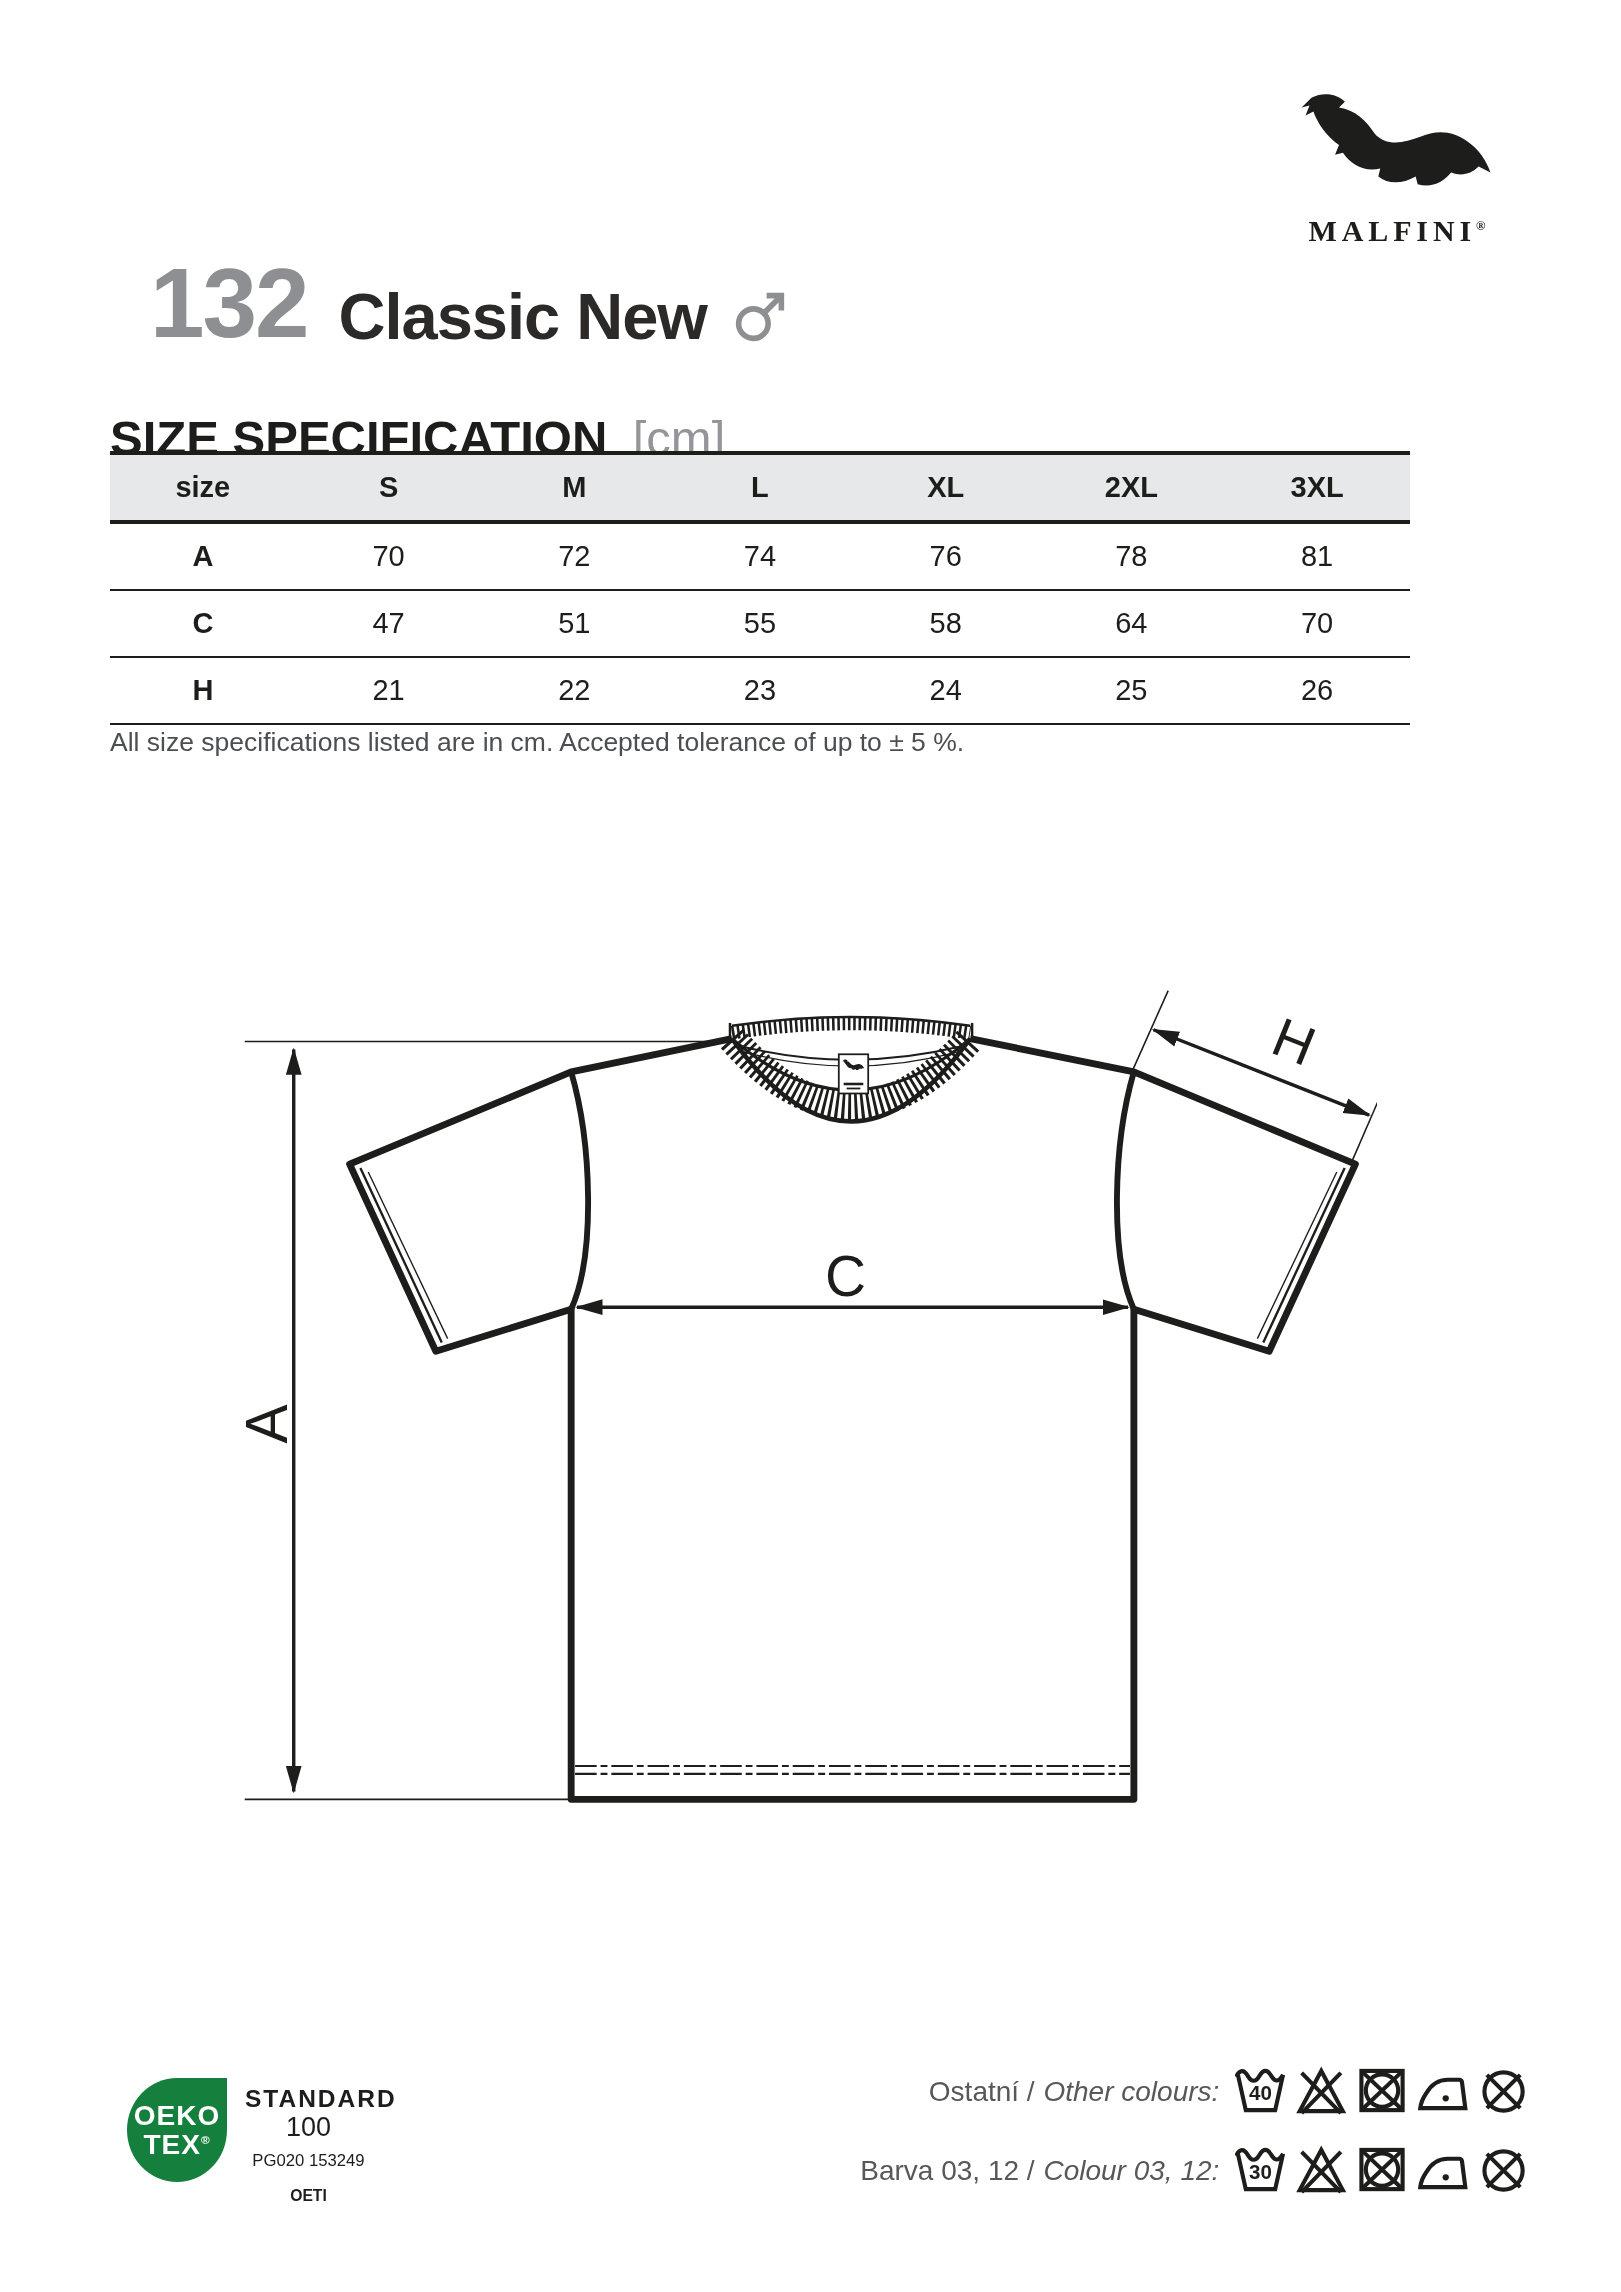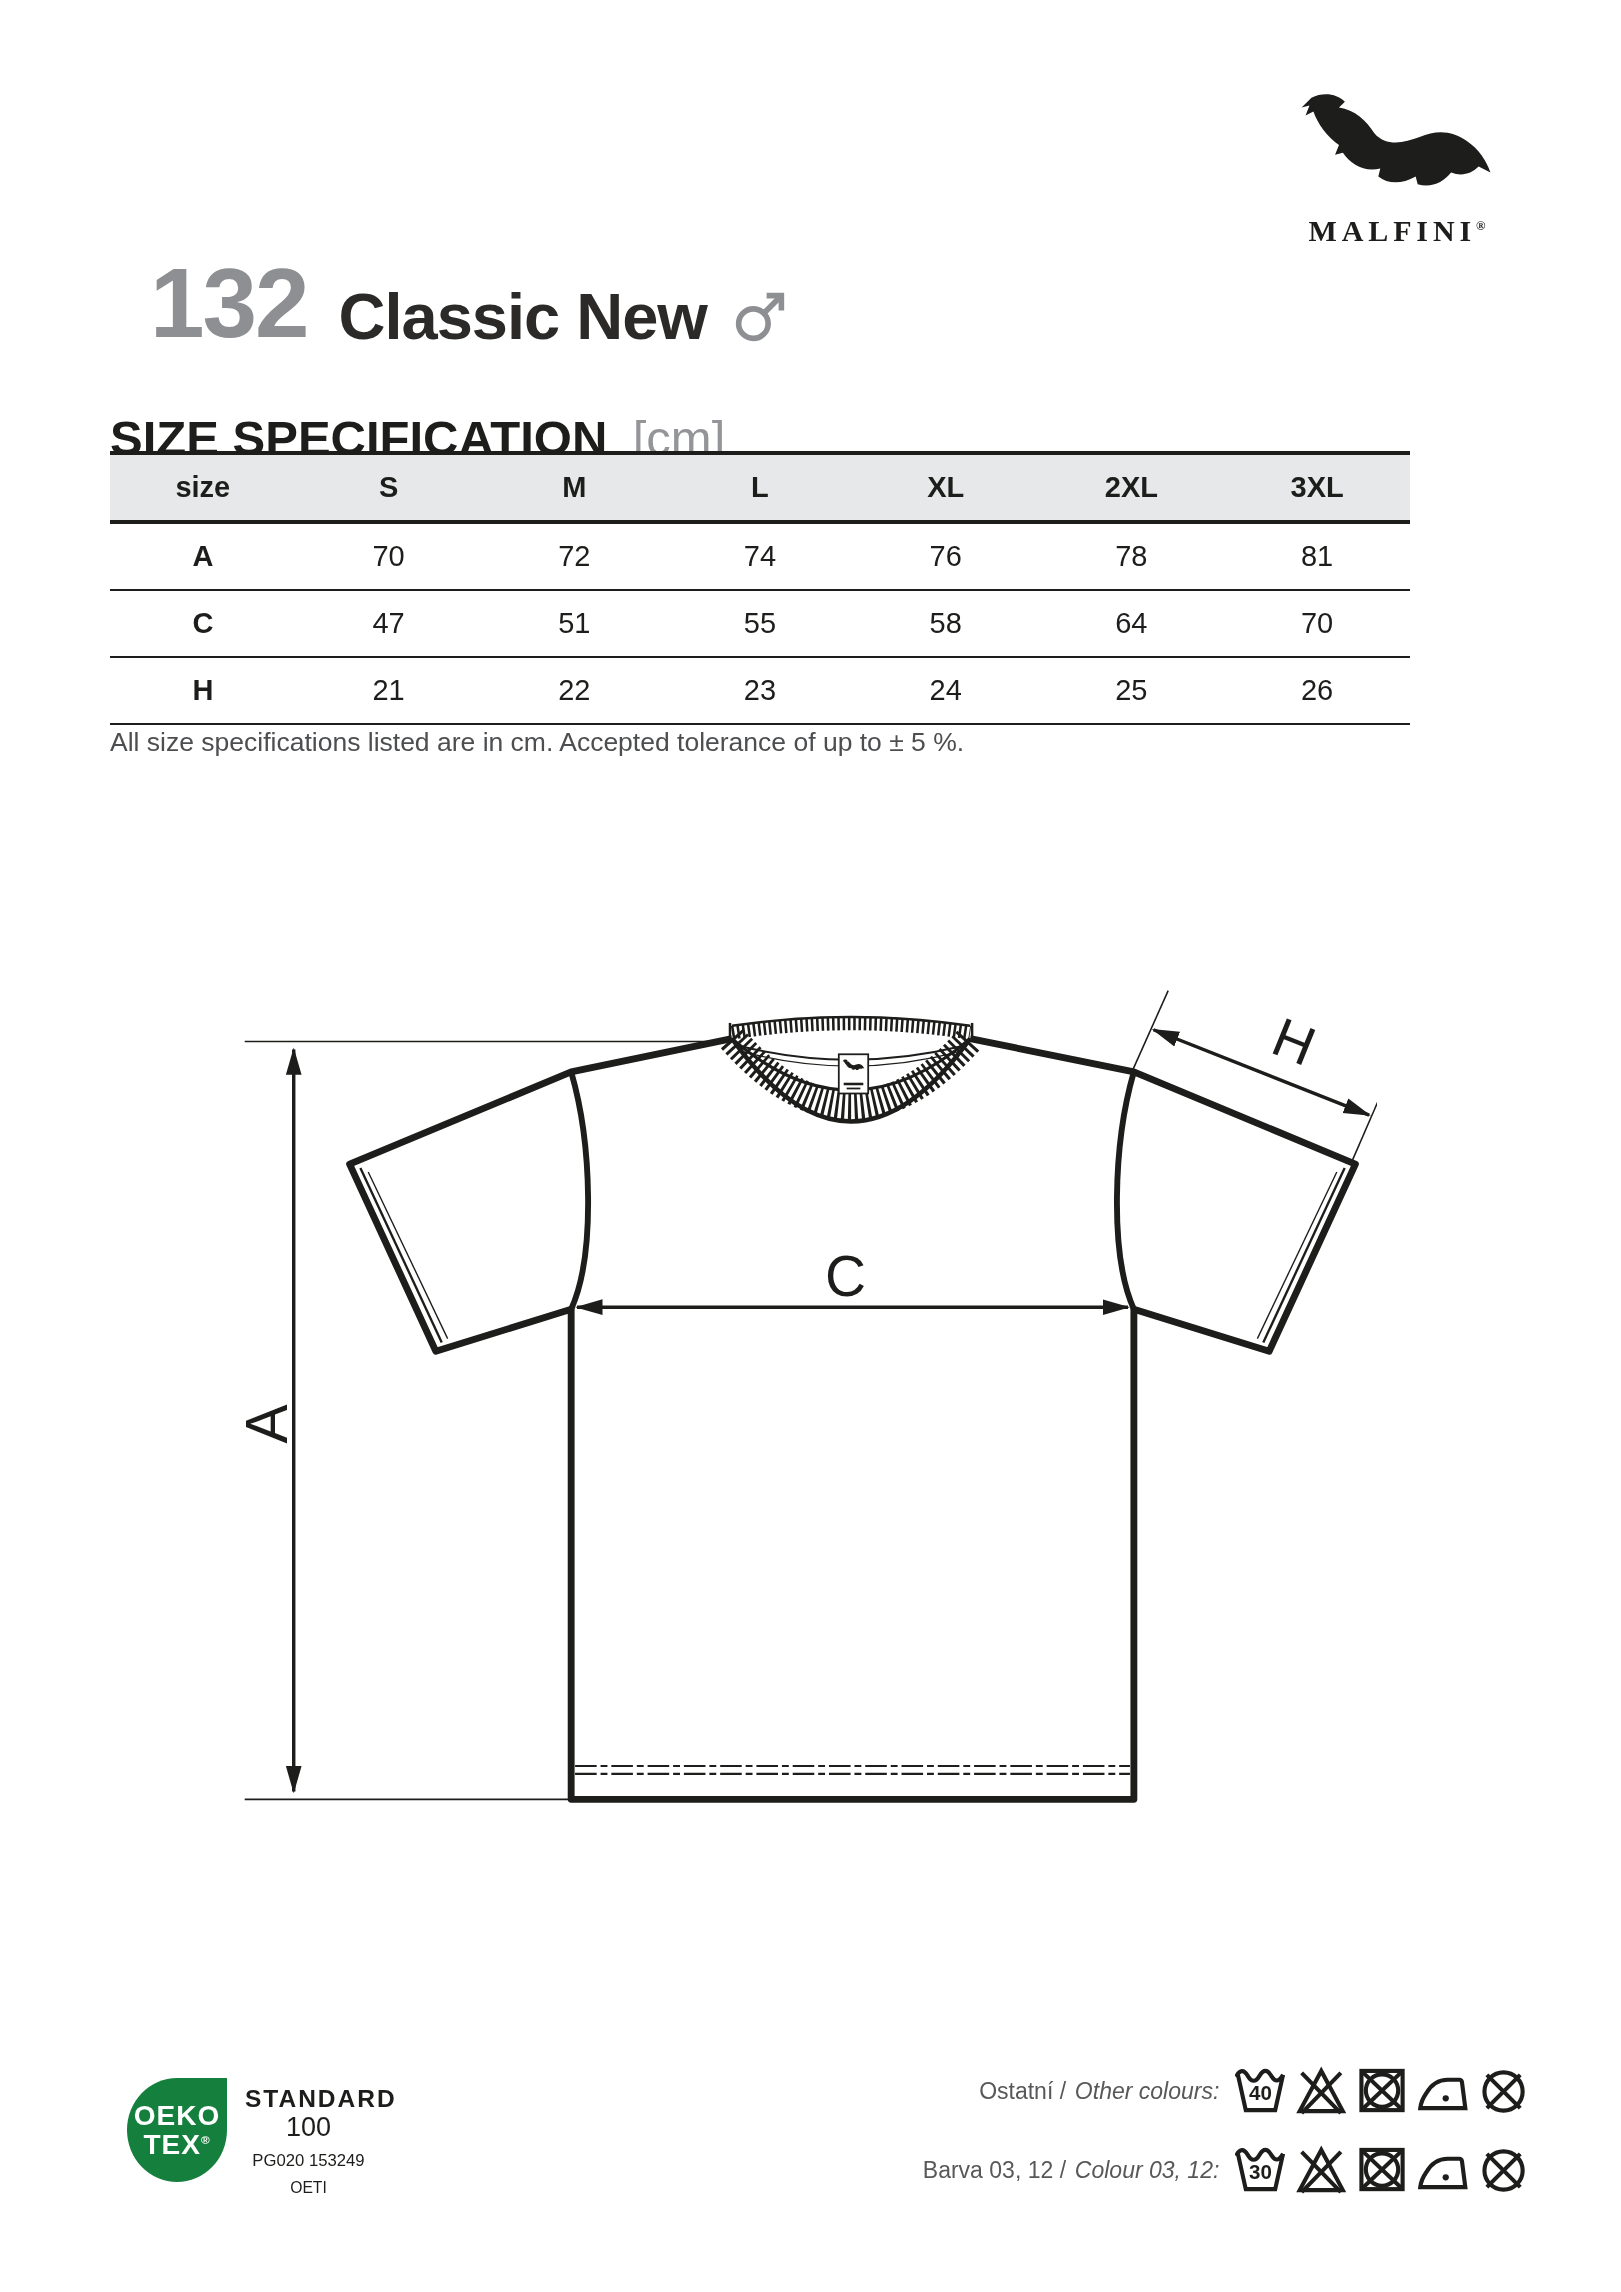--- a/index.html
+++ b/index.html
@@ -41,25 +41,25 @@
   .oeko-blob{position:absolute;left:127px;top:2078px;width:100px;height:104px;
         border-radius:50% 0 50% 50%;display:flex;flex-direction:column;
         align-items:center;justify-content:center;color:#fff;}
   .oeko-blob .l1{font-size:28px;font-weight:700;letter-spacing:1px;line-height:1.05;}
   .oeko-blob .l2{font-size:28px;font-weight:700;letter-spacing:1px;line-height:1.05;}
   .oeko-blob sup{font-size:11.8px;}
   .cert-text{position:absolute;left:245px;top:2086px;width:127px;text-align:center;color:#1d1d1b;}
   .cert-text .std1{font-size:24.5px;font-weight:700;letter-spacing:2px;line-height:1.1;}
   .cert-text .std2{font-size:27px;font-weight:400;line-height:1.1;}
   .cert-text .code{font-size:16.7px;margin-top:8.8px;white-space:nowrap;}
-  .cert-text .inst{font-size:15.7px;font-weight:400;margin-top:8px;}
+  .cert-text .inst{font-size:15.7px;font-weight:700;margin-top:16px;}
 
   
   .care-row{position:absolute;right:90px;display:flex;align-items:center;}
-  .care-row .lbl{font-size:23px;color:#58585a;white-space:nowrap;margin-right:15.7px;}
+  .care-row .lbl{font-size:28px;color:#58585a;white-space:nowrap;margin-right:15.7px;}
   .care-row .lbl .en{font-style:italic;margin-left:8.8px;}
   .care-row-1{top:2064px;}
   .care-row-2{top:2143px;}
   .care-syms path,.care-syms line,.care-syms rect,.care-syms circle{
         stroke:#1d1d1b;stroke-width:4.2;fill:none;}
   .care-syms .dot{fill:#1d1d1b;stroke:none;}
   .care-syms text{font-size:21px;font-weight:700;fill:#1d1d1b;font-family:"Liberation Sans",sans-serif;}
 </style>
 </head>
 <body>

